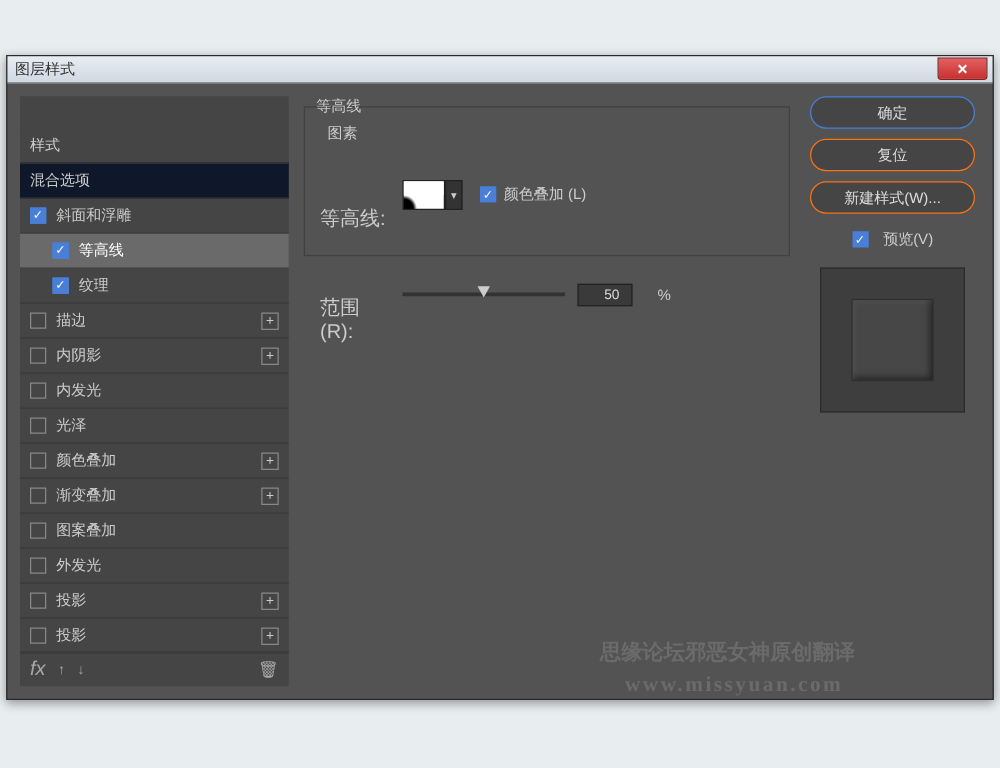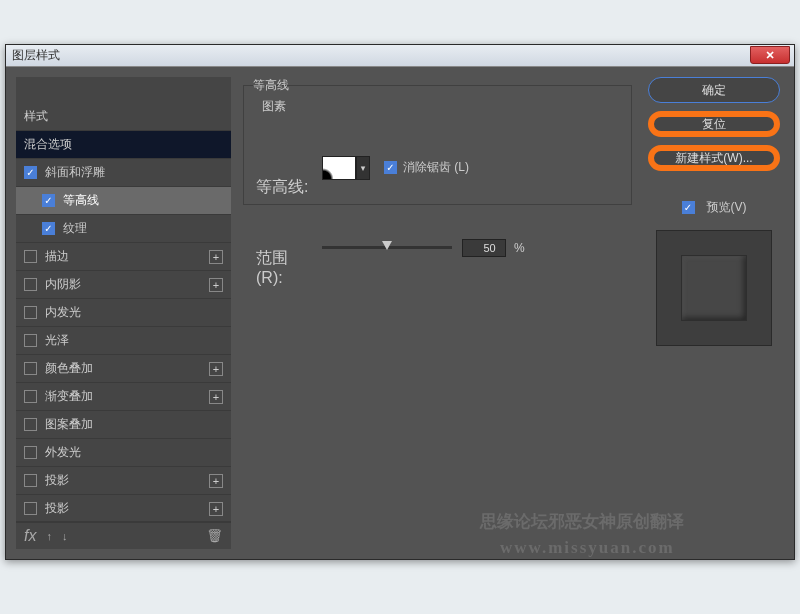--- a/index.html
+++ b/index.html
@@ -21,36 +21,36 @@
 .style-item .cb.checked::after { content: "✓"; color: #fff; font-size: 10px; line-height: 1; }
 .style-item .plus { position: absolute; right: 8px; width: 14px; height: 14px; border: 1px solid #888; display: flex; align-items: center; justify-content: center; font-size: 11px; color: #ccc; cursor: pointer; }
 .left-footer { position: absolute; bottom: 0; left: 0; right: 0; height: 28px; border-top: 1px solid #3a3a3a; display: flex; align-items: center; padding: 0 8px; gap: 10px; color: #a8a8a8; }
 .left-footer .fx { font-style: italic; font-size: 16px; }
 .left-footer .trash { margin-left: auto; }
 .icon-arrow-up, .icon-arrow-down { font-size: 11px; }
 .icon-trash { font-size: 13px; }
 .middle-panel { flex: 1; position: relative; }
 .fieldset-label { position: absolute; top: 0; left: 10px; font-size: 12px; color: #ccc; }
 .fieldset { border: 1px solid #404040; margin-top: 8px; padding: 12px; height: 120px; }
-.fieldset-inner-label { font-size: 12px; margin-bottom: 22px; margin-left: 6px; }
+.fieldset-inner-label { font-size: 12px; margin-bottom: 10px; margin-left: 6px; }
 .row { display: flex; align-items: center; margin-bottom: 10px; }
 .row .lbl { width: 56px; margin-right: 10px; font-size: 16px; margin-top: 40px; }
 .contour-swatch { width: 34px; height: 24px; background: linear-gradient(to bottom, #fff 0%, #fff 50%, #000 50%, #000 100%); position: relative; border: 1px solid #222; }
 .contour-swatch::after { content: ""; position: absolute; inset: 0; background: radial-gradient(ellipse 60% 90% at 0% 100%, #000 0%, #000 40%, #fff 55%, #fff 100%); }
 .dropdown-arrow { width: 14px; height: 24px; background: #333; border: 1px solid #222; display: flex; align-items: center; justify-content: center; margin-right: 14px; }
 .dropdown-arrow::after { content: "▾"; font-size: 9px; color: #ccc; }
 .check2 { width: 13px; height: 13px; background: #4a7fd8; display: flex; align-items: center; justify-content: center; margin-right: 6px; }
 .check2::after { content: "✓"; color: #fff; font-size: 10px; }
 .slider-track { width: 130px; height: 3px; background: #333; position: relative; margin-right: 10px; }
 .slider-thumb { position: absolute; top: -5px; left: 50%; transform: translateX(-50%); width: 0; height: 0; border-left: 5px solid transparent; border-right: 5px solid transparent; border-top: 9px solid #ccc; }
-.numbox { width: 44px; height: 18px; background: #3a3a3a; border: 1px solid #222; color: #ddd; text-align: center; font-size: 11px; margin-right: 8px; padding-left: 11px; }
+.numbox { width: 44px; height: 18px; background: #3a3a3a; border: 1px solid #222; color: #ddd; text-align: center; font-size: 11px; margin-right: 20px; padding-left: 11px; }
 .right-panel { width: 140px; display: flex; flex-direction: column; gap: 8px; align-items: center; }
-.btn { width: 132px; height: 26px; border: 6px solid #f97316; border-radius: 13px; background: #454545; color: #ddd; font-size: 12px; display: flex; align-items: center; justify-content: center; cursor: pointer; }
+.btn { width: 132px; height: 26px; border: 1px solid #f97316; border-radius: 13px; background: #454545; color: #ddd; font-size: 12px; display: flex; align-items: center; justify-content: center; cursor: pointer; }
 .btn.primary { border: 1.5px solid #4a7fd8; }
-.preview-row { display: flex; align-items: center; gap: 6px; margin-top: 20px; }
+.preview-row { display: flex; align-items: center; gap: 6px; margin-top: 4px; }
 .preview-swatch { width: 116px; height: 116px; background: #3e3e3e; border: 1px solid #2a2a2a; margin-top: 6px; display: flex; align-items: center; justify-content: center; }
 .preview-inner { width: 66px; height: 66px; background: #474747; border: 1px solid #2e2e2e; box-shadow: inset 2px 2px 4px rgba(255,255,255,0.08), inset -2px -2px 6px rgba(0,0,0,0.5); }
 .watermark { position: absolute; color: #6b6b6b; font-size: 17px; font-weight: 700; }
 .wm1 { left: 480px; top: 510px; }
 .wm2 { left: 500px; top: 538px; letter-spacing: 2px; font-family: Georgia, serif; }
 </style>
 </head>
 <body>
 
 <div class="window">
@@ -132,21 +132,21 @@
 
     <div class="middle-panel">
       <div class="fieldset-label">等高线</div>
       <div class="fieldset">
         <div class="fieldset-inner-label">图素</div>
         <div class="row">
           <span class="lbl">等高线:</span>
           <div class="contour-swatch"></div>
           <div class="dropdown-arrow"></div>
           <span class="check2"></span>
-          <span>消除锯齿 (L)</span>
+          <span>颜色叠加 (L)</span>
         </div>
         <div class="row">
           <span class="lbl">范围(R):</span>
           <div class="slider-track">
             <div class="slider-thumb"></div>
           </div>
           <input class="numbox" value="50" style="">
           <span>%</span>
         </div>
       </div>

